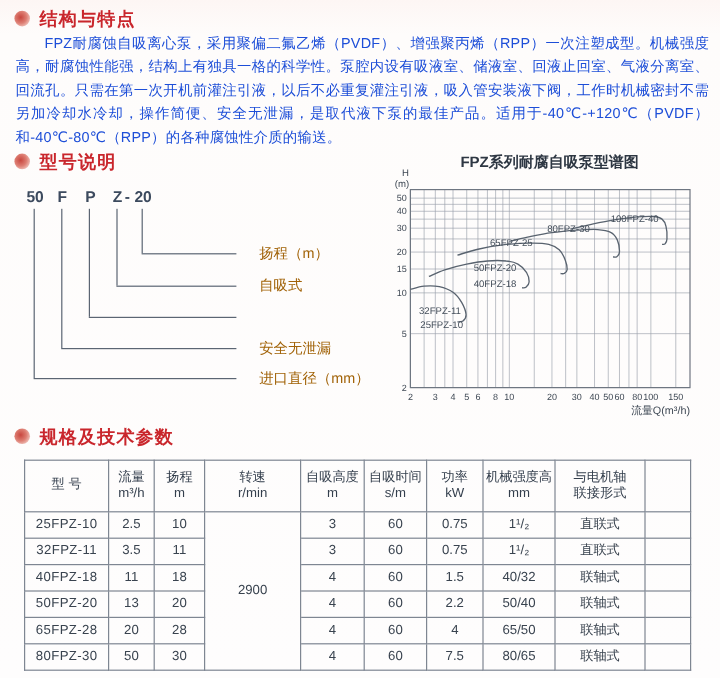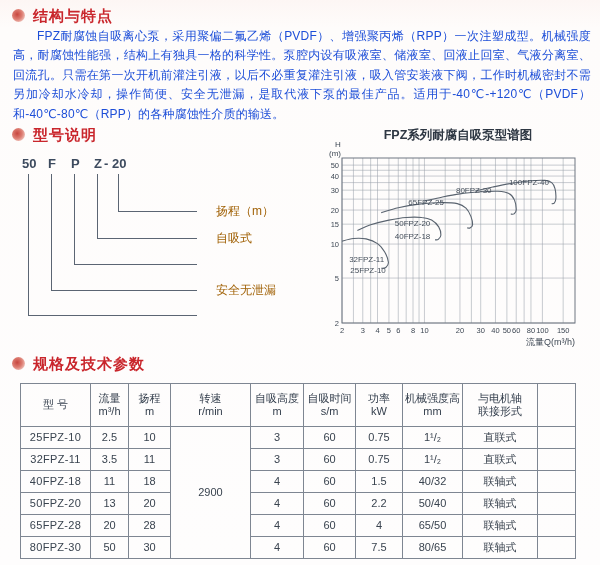--- a/index.html
+++ b/index.html
@@ -64,20 +64,21 @@
     <div class="dl" style="left: 97px; top: 24px; width: 1px; height: 64px;"></div>
     <div class="dl" style="left: 97px; top: 88px; width: 100px; height: 1px;"></div>
     <div class="mlabel" style="top: 80px;">自吸式</div>
     <div class="dl" style="left: 74px; top: 24px; width: 1px; height: 90px;"></div>
     <div class="dl" style="left: 74px; top: 114px; width: 123px; height: 1px;"></div>
     <div class="dl" style="left: 51px; top: 24px; width: 1px; height: 116px;"></div>
     <div class="dl" style="left: 51px; top: 140px; width: 146px; height: 1px;"></div>
     <div class="mlabel" style="top: 132px;">安全无泄漏</div>
     <div class="dl" style="left: 28px; top: 24px; width: 1px; height: 141px;"></div>
     <div class="dl" style="left: 28px; top: 165px; width: 169px; height: 1px;"></div>
+    <div class="mlabel" style="top: 157px;">进口直径（mm）</div>
   </div>
 
 <div id="chart-box"><svg width="275" height="235" viewBox="0 0 275 235">
       <text x="133" y="14" text-anchor="middle" font-size="12.5" font-weight="bold" fill="#2e3743">FPZ系列耐腐自吸泵型谱图</text>
       <text x="10" y="22" font-size="8" fill="#3e4854">H</text>
       <text x="4" y="31" font-size="8" fill="#3e4854">(m)</text>
       <line x1="17" y1="33" x2="17" y2="198" stroke="#9aa1ab" stroke-width="0.55"></line>
       <line x1="37.76976951734719" y1="33" x2="37.76976951734719" y2="198" stroke="#9aa1ab" stroke-width="0.55"></line>
       <line x1="52.506155508672286" y1="33" x2="52.506155508672286" y2="198" stroke="#9aa1ab" stroke-width="0.55"></line>
       <line x1="63.93658450835358" y1="33" x2="63.93658450835358" y2="198" stroke="#9aa1ab" stroke-width="0.55"></line>

